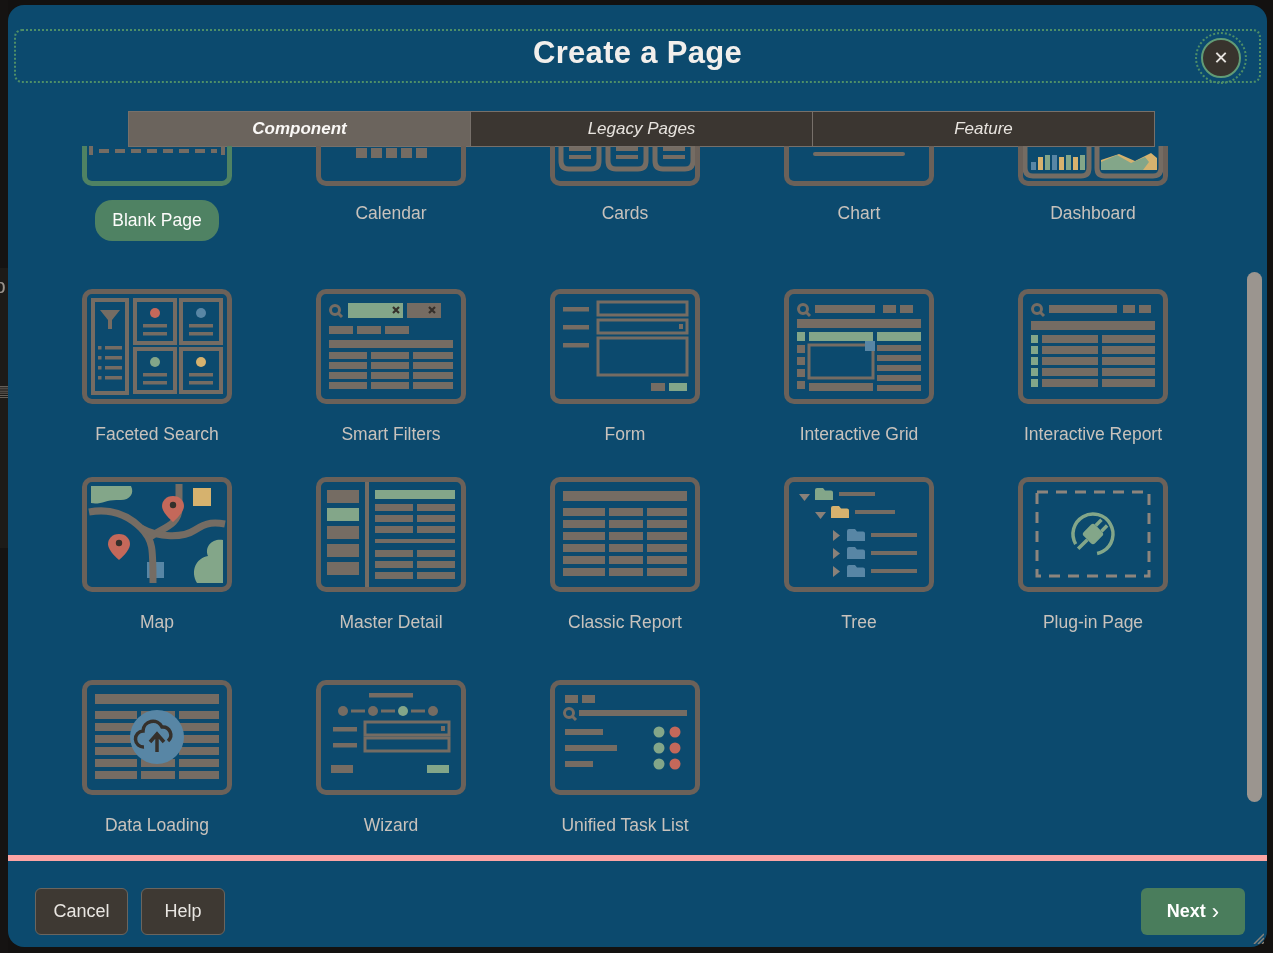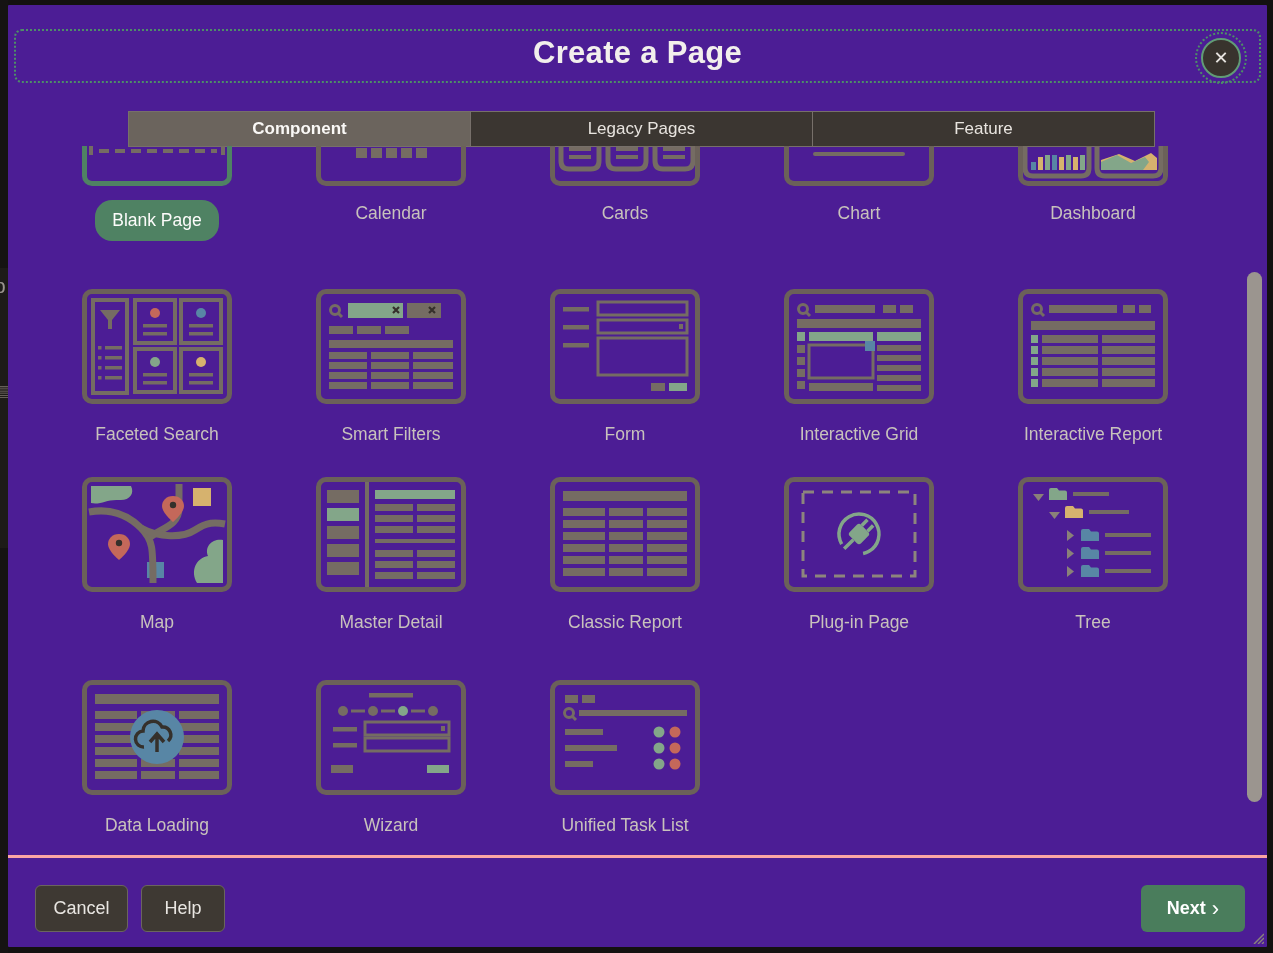--- a/index.html
+++ b/index.html
@@ -7,35 +7,35 @@
               font-family:"Liberation Sans", sans-serif; }
 
   
   .bg-strip { position:absolute; left:0; top:0; width:8px; height:953px; background:#151312; overflow:hidden; }
   .bg-panel { position:absolute; left:0; top:268px; width:8px; height:280px; background:#1d1b18; }
   .bg-frag-p { position:absolute; left:-6px; top:274px; color:#9a948e; font-size:21px; }
   .bg-frag-icon { position:absolute; left:-3px; top:382px; color:#7d766e; font-size:15px; }
 
   
   .modal { position:absolute; left:8px; top:5px; width:1259px; height:942px;
-           background:#4c1d95; border-radius:1px; }
+           background:#0c4a6e; border-radius:16px; }
 
   
   .focus-outline { position:absolute; left:6px; top:24px; right:6px; height:54px;
                    border:2px dotted #4e8e68; border-radius:8px; pointer-events:none; }
   .dialog-title { position:absolute; left:0; right:0; top:30px; text-align:center;
                   font-size:31px; font-weight:bold; color:#f2efec; letter-spacing:.3px; }
   .close-btn { position:absolute; top:33px; right:26px; width:40px; height:40px;
                border-radius:50%; border:2.5px solid #619b76; background:#38332d;
                color:#e8e5e1; font-size:18px; line-height:35px; text-align:center;
                outline:2px dotted #4e8e68; outline-offset:4px; cursor:pointer; }
 
   
   .tabbar { position:absolute; left:120px; top:106px; width:1027px; height:36px;
-            display:flex; border:1px solid #77706a; background:#3b3631; }
+            display:flex; border:1px solid #77706a; background:#3b3631;font-style:italic; }
   .tab { flex:1; display:flex; align-items:center; justify-content:center;
          font-size:17px; color:#e8e4df; border-right:1px solid #77706a; cursor:pointer; }
   .tab:last-child { border-right:none; }
   .tab.selected { background:#6b645d; color:#faf8f6; font-weight:bold; }
 
   
   .grid-row { position:absolute; left:32px; width:1170px; display:grid;
               grid-template-columns:repeat(5,234px); justify-items:center; }
   .row-1 { top:141px; } .row-2 { top:284px; } .row-3 { top:472px; } .row-4 { top:675px; }
   .cell { display:flex; flex-direction:column; align-items:center; }
@@ -43,21 +43,21 @@
           cursor:pointer; overflow:hidden; }
   .tile.slice { height:40px; border-top:none; border-radius:0 0 10px 10px; }
   .tile.selected { border-color:#4f8263; }
   .tile-label { margin-top:20px; font-size:17.5px; color:#c8c2bc; white-space:nowrap; }
   .row-1 .tile-label { margin-top:17px; }
   .tile-label.pill { background:#4f8263; color:#fdfcfb; border-radius:17px;
                      padding:10px 17px; margin-top:14px; }
 
   
   .footer { position:absolute; left:0; right:0; top:850px; bottom:0;
-            border-top:3px solid #fca5a5; }
+            border-top:6px solid #fca5a5; }
   .btn { position:absolute; top:27px; height:47px; border-radius:6px; font-size:18px;
          font-family:"Liberation Sans",sans-serif; cursor:pointer;
          background:#3e3933; border:1px solid #6b655e; color:#e9e6e2; }
   .btn-cancel { left:27px; width:93px; }
   .btn-help { left:133px; width:84px; }
   .btn-next { right:22px; width:104px; background:#4a7d5c; border:none; color:#ffffff;
               font-weight:bold; }
   .btn-next .chev { font-weight:normal; font-size:22px; vertical-align:-2px; margin-left:6px; }
 
   
@@ -339,48 +339,48 @@
               <rect x="54" y="74" width="34" height="8" fill="#756c63"></rect>
               <rect x="92" y="74" width="40" height="8" fill="#756c63"></rect>
               <rect x="8" y="86" width="42" height="8" fill="#756c63"></rect>
               <rect x="54" y="86" width="34" height="8" fill="#756c63"></rect>
               <rect x="92" y="86" width="40" height="8" fill="#756c63"></rect>
             </svg></span></div>
         <div class="tile-label">Classic Report</div>
       </div>
       <div class="cell">
         <div class="tile"><span><svg width="140" height="105" viewBox="0 0 140 105">
-   <rect x="14" y="10" width="112" height="84" fill="none" stroke="#8d857d" stroke-width="3" stroke-dasharray="11 8"></rect>
-   <circle cx="70" cy="52" r="20" fill="none" stroke="#83a689" stroke-width="3.5" stroke-dasharray="100 26" transform="rotate(150 70 52)"></circle>
-   <g transform="rotate(45 70 52)">
-     <rect x="62" y="44" width="16" height="16" rx="3" fill="#83a689"></rect>
-     <path d="M66,44 V36 M74,44 V36 M70,60 V73" stroke="#83a689" stroke-width="3.5"></path>
-   </g>
-            </svg></span></div>
-        <div class="tile-label">Plug-in Page</div>
-      </div>
-      <div class="cell">
-        <div class="tile"><span><svg width="140" height="105" viewBox="0 0 140 105">
    <polygon points="10,12 21,12 15.5,19" fill="#8a8179"></polygon>
               <path d="M26,18 V8 q0,-2 2,-2 h6 l2,2.5 h6 q2,0 2,2 v7.5 z" fill="#83a689"></path>
               <rect x="50" y="10" width="36" height="4" fill="#756c63"></rect>
    <polygon points="26,30 37,30 31.5,37" fill="#8a8179"></polygon>
               <path d="M42,36 V26 q0,-2 2,-2 h6 l2,2.5 h6 q2,0 2,2 v7.5 z" fill="#d6b26e"></path>
               <rect x="66" y="28" width="40" height="4" fill="#756c63"></rect>
    <polygon points="44,48 44,59 51,53.5" fill="#8a8179"></polygon>
               <path d="M58,59 V49 q0,-2 2,-2 h6 l2,2.5 h6 q2,0 2,2 v7.5 z" fill="#5886a5"></path>
               <rect x="82" y="51" width="46" height="4" fill="#756c63"></rect>
               <polygon points="44,66 44,77 51,71.5" fill="#8a8179"></polygon>
               <path d="M58,77 V67 q0,-2 2,-2 h6 l2,2.5 h6 q2,0 2,2 v7.5 z" fill="#5886a5"></path>
               <rect x="82" y="69" width="46" height="4" fill="#756c63"></rect>
               <polygon points="44,84 44,95 51,89.5" fill="#8a8179"></polygon>
               <path d="M58,95 V85 q0,-2 2,-2 h6 l2,2.5 h6 q2,0 2,2 v7.5 z" fill="#5886a5"></path>
               <rect x="82" y="87" width="46" height="4" fill="#756c63"></rect>
             </svg></span></div>
         <div class="tile-label">Tree</div>
+      </div>
+      <div class="cell">
+        <div class="tile"><span><svg width="140" height="105" viewBox="0 0 140 105">
+   <rect x="14" y="10" width="112" height="84" fill="none" stroke="#8d857d" stroke-width="3" stroke-dasharray="11 8"></rect>
+   <circle cx="70" cy="52" r="20" fill="none" stroke="#83a689" stroke-width="3.5" stroke-dasharray="100 26" transform="rotate(150 70 52)"></circle>
+   <g transform="rotate(45 70 52)">
+     <rect x="62" y="44" width="16" height="16" rx="3" fill="#83a689"></rect>
+     <path d="M66,44 V36 M74,44 V36 M70,60 V73" stroke="#83a689" stroke-width="3.5"></path>
+   </g>
+            </svg></span></div>
+        <div class="tile-label">Plug-in Page</div>
       </div>
     </div>
   <div class="grid-row row-4">
       <div class="cell">
         <div class="tile"><span><svg width="140" height="105" viewBox="0 0 140 105">
    <rect x="8" y="9" width="124" height="10" fill="#756c63"></rect>
    <rect x="8" y="26" width="42" height="8" fill="#756c63"></rect>
               <rect x="54" y="26" width="34" height="8" fill="#756c63"></rect>
               <rect x="92" y="26" width="40" height="8" fill="#756c63"></rect>
               <rect x="8" y="38" width="42" height="8" fill="#756c63"></rect>

